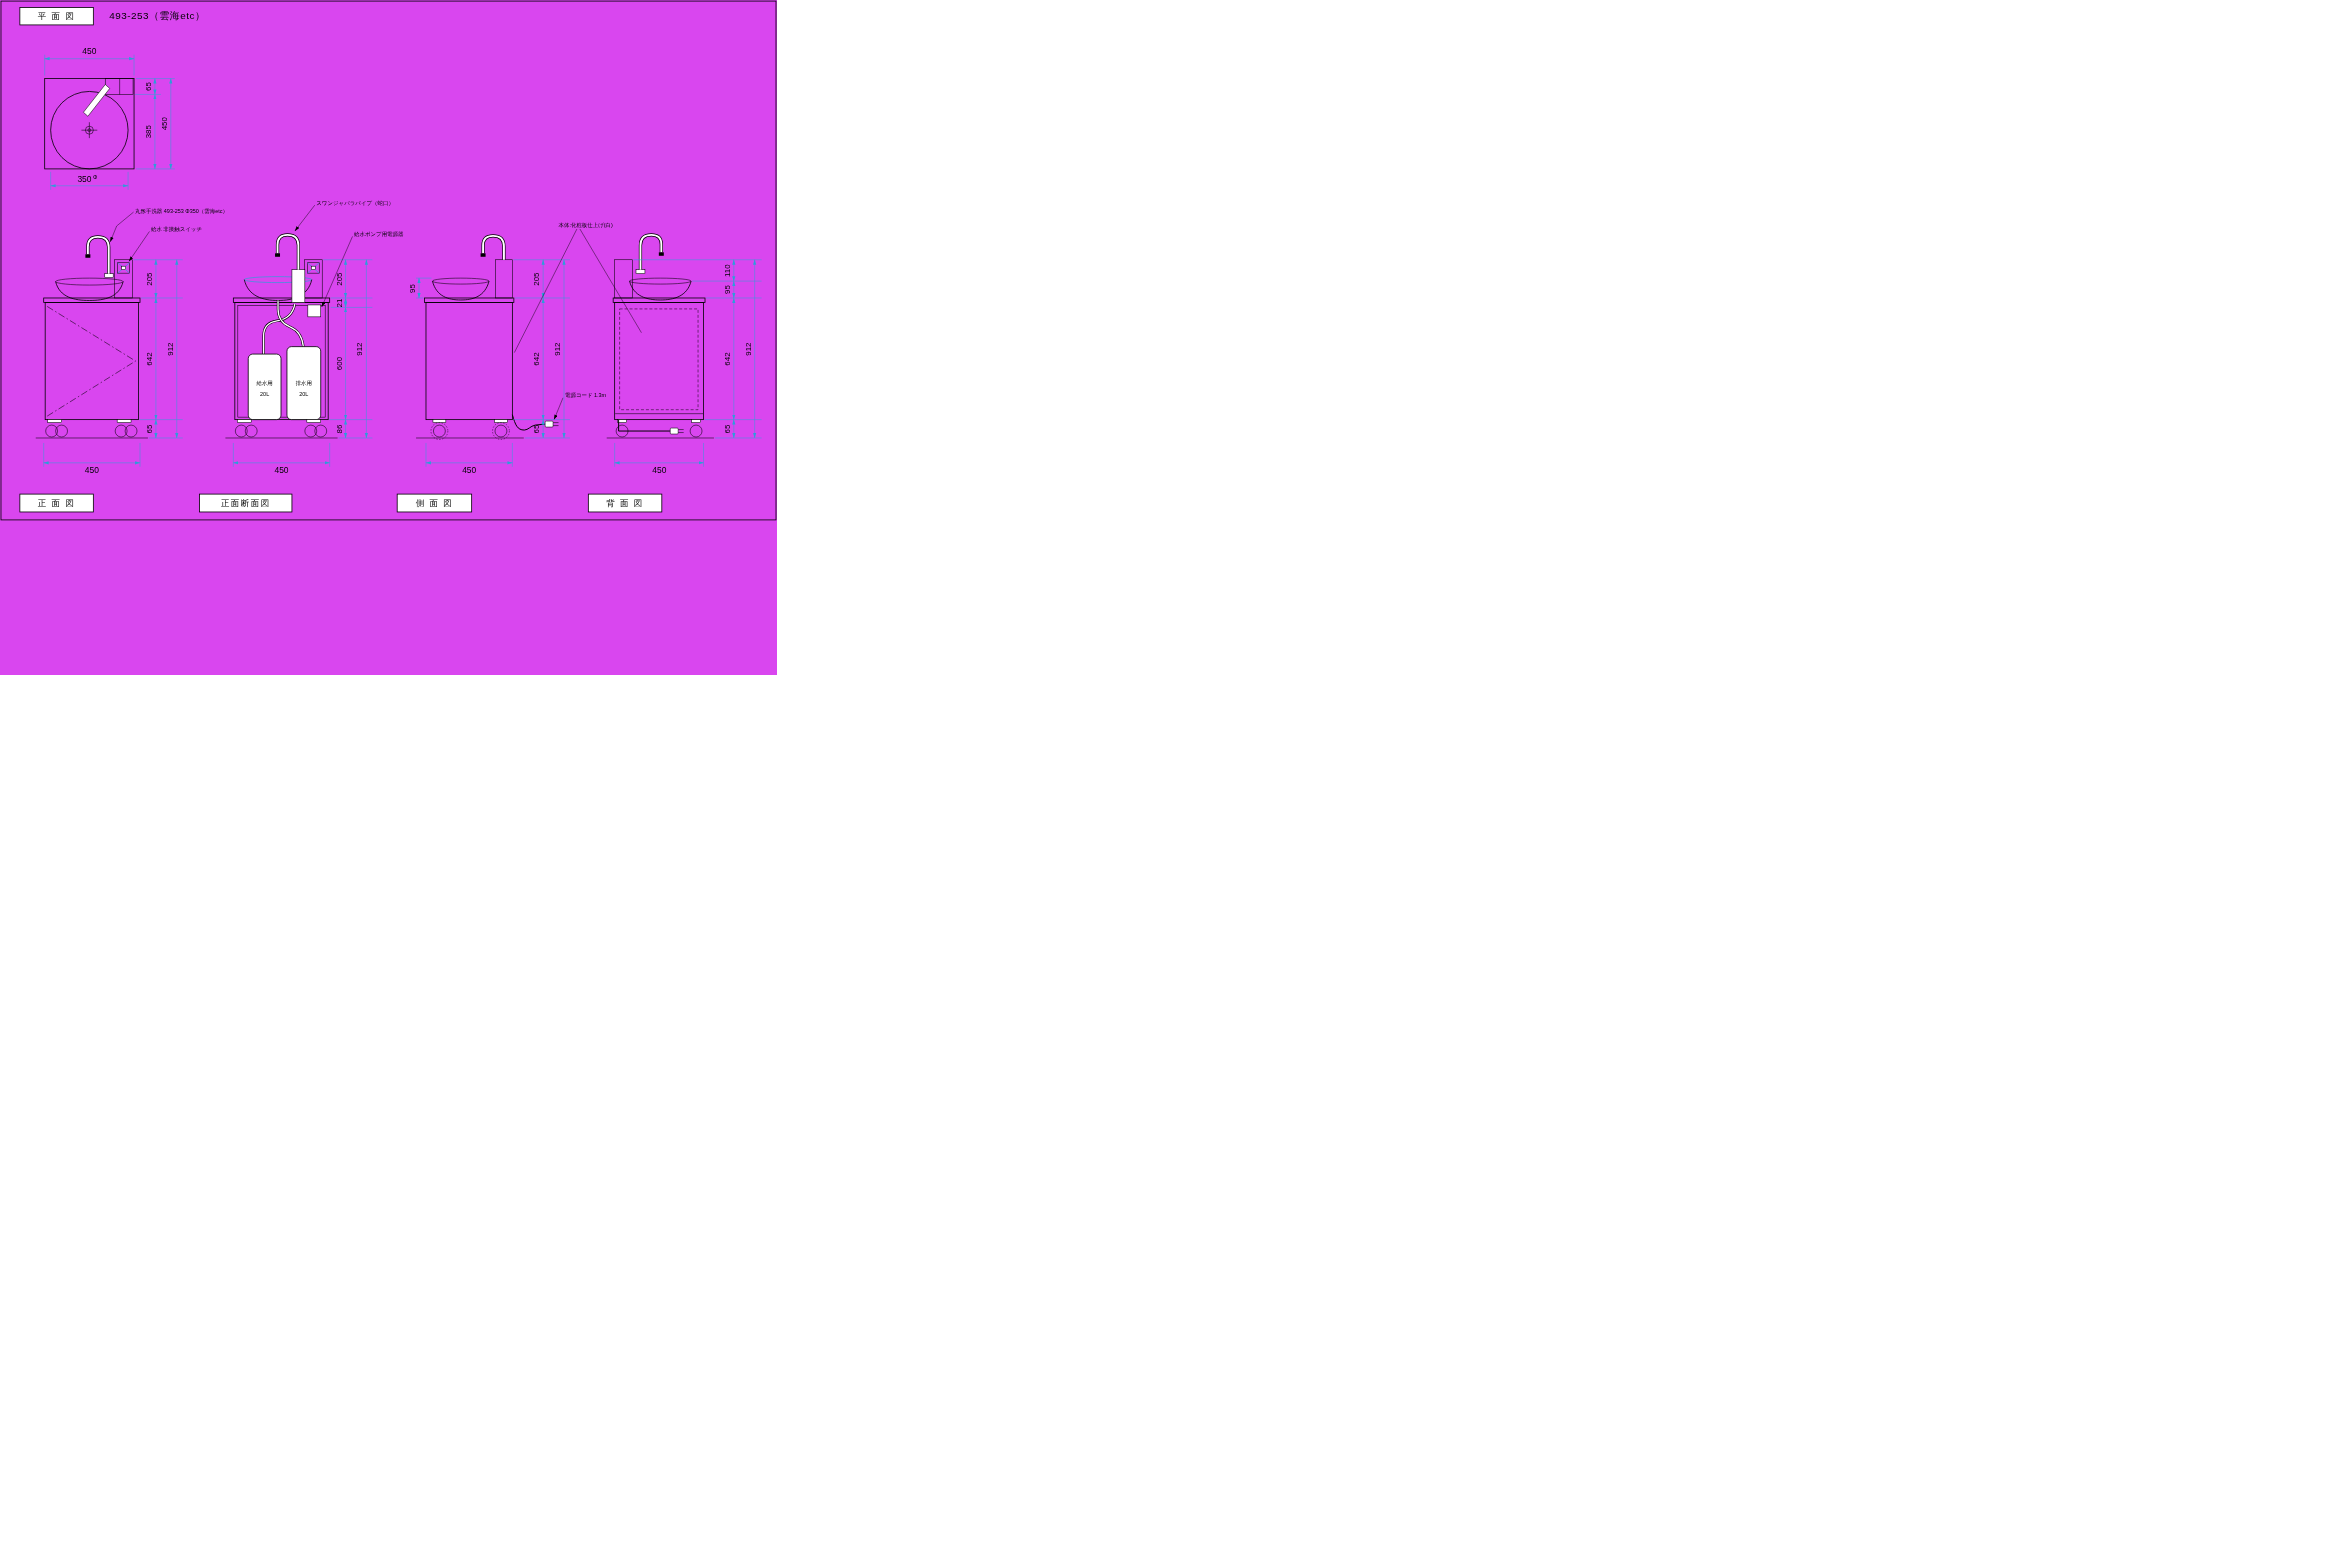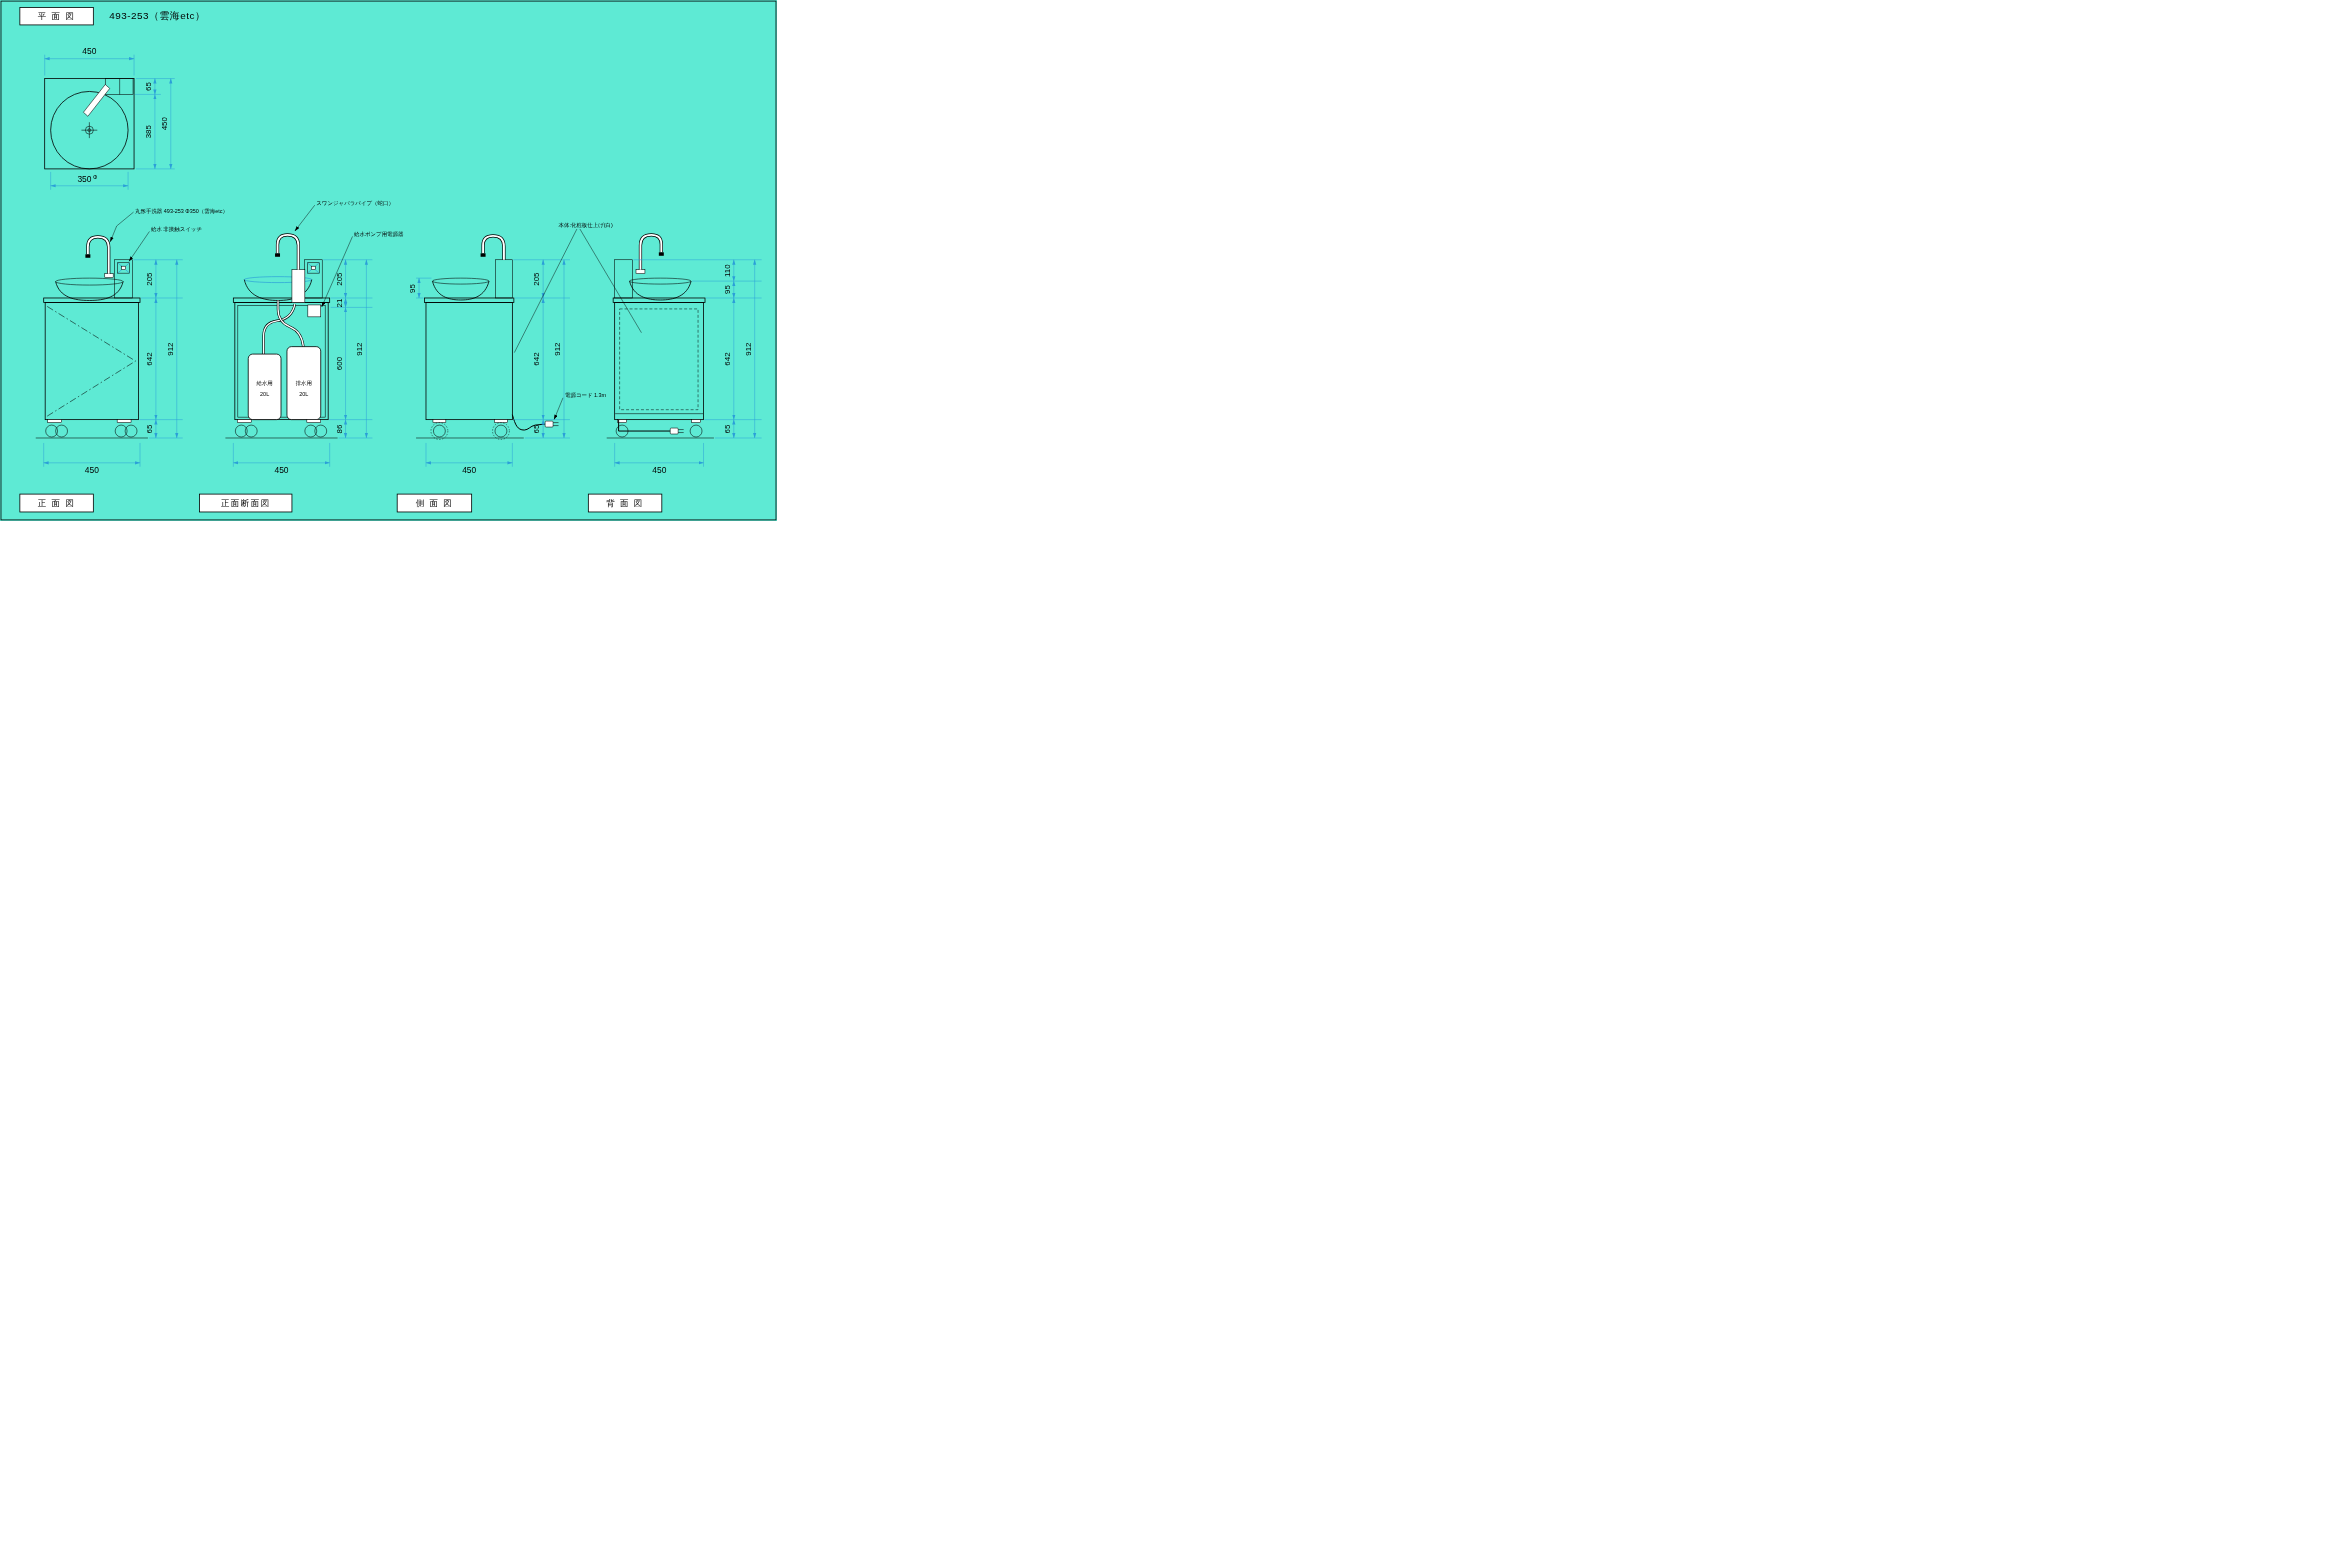--- a/index.html
+++ b/index.html
@@ -1,16 +1,16 @@
 <!DOCTYPE html>
 <html style="--dim-color: #2b9fd8; --line-color: #000000;font-size:8px"><head>
 <meta charset="utf-8">
 <style>
   html,body{margin:0;padding:0;background:#ffffff;}
-  .sheet{width:777px;height:521px;background:#5eead4;position:relative;font-family:"Liberation Sans","DejaVu Sans",sans-serif;}
+  .sheet{width:777px;height:675px;background:#d946ef;position:relative;font-family:"Liberation Sans","DejaVu Sans",sans-serif;}
   svg{display:block}
   svg text{font-family:"Liberation Sans","DejaVu Sans",sans-serif;fill:#000}
   .outline{fill:none;stroke:var(--line-color,#000);stroke-width:1.6;stroke-linejoin:miter}
   .thin{stroke-width:1.1}
   .wfill{fill:#fff;stroke:var(--line-color,#000);stroke-width:1.6}
   .wfillthin{fill:#fff;stroke:var(--line-color,#000);stroke-width:1.1}
   .dim{fill:none;stroke:var(--dim-color,#2b9fd8);stroke-width:1}
   .dimarrowpath{fill:var(--dim-color,#2b9fd8)}
   .leader{fill:none;stroke:#000;stroke-width:0.9}
   .leaderarrow{fill:#000}

